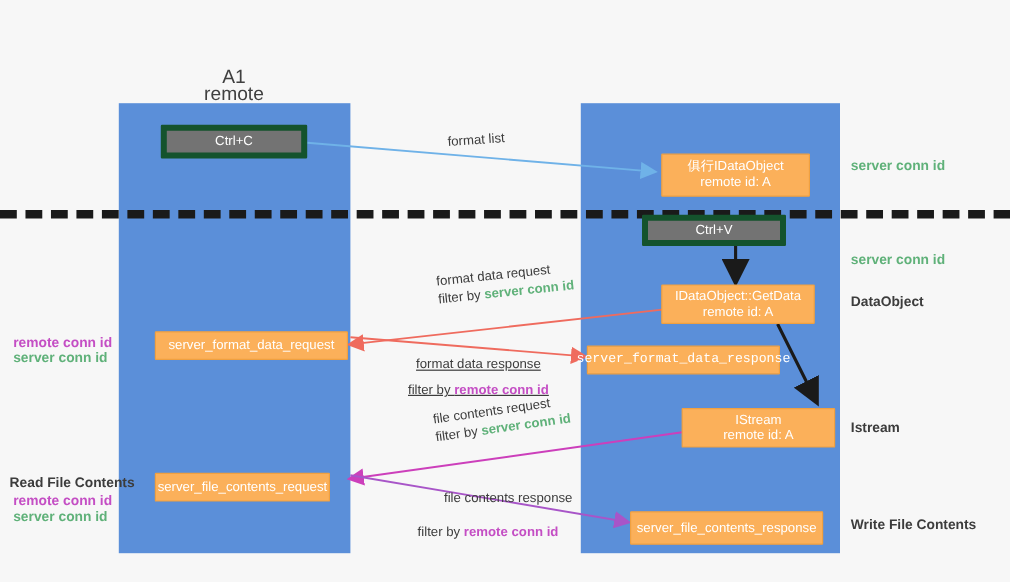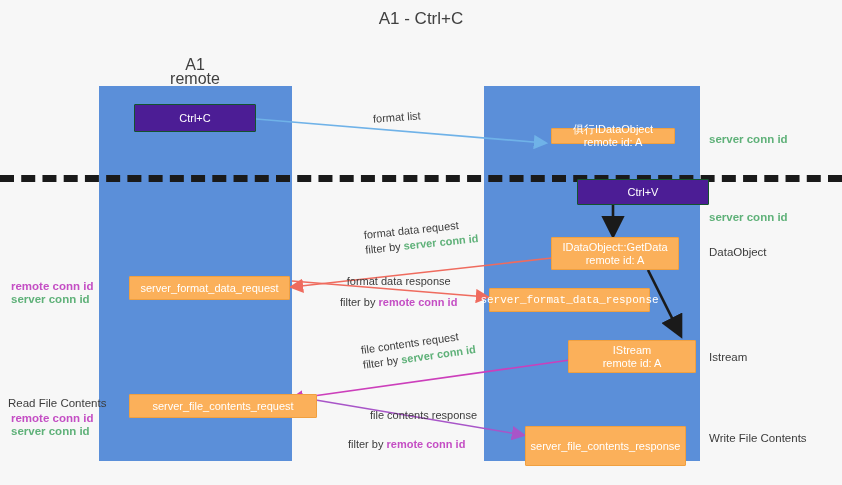--- a/index.html
+++ b/index.html
@@ -28,53 +28,52 @@
   .lane{position:absolute;background:#5b8fd9;}
 
   
   .box{
     position:absolute;box-sizing:border-box;
     display:flex;flex-direction:column;align-items:center;justify-content:center;
     color:#ffffff;font-size:11px;line-height:13px;text-align:center;
     border-radius:1px;
   }
   .box .l2{font-size:11px;}
-  .green{background:#4c1d95;border:1px solid #14532d;}
+  .green{background:#737373;border:5px solid #14532d;}
   .orange{background:#fbb champion;}
   .orange{background:#fbb05a;border:1px solid #f0a040;}
 
   
   .dashed{
     position:absolute;left:0;right:0;height:0;
     border-top:7px dashed #1a1a1a;
   }
 
   
   .ann{position:absolute;font-size:11.5px;line-height:14px;}
-  .ann.plain{color:#3c3c3c;}
+  .ann.plain{color:#3c3c3c;font-weight:bold;}
   .green-t{color:#5fb179;font-weight:bold;}
   .purple-t{color:#c44ec4;font-weight:bold;}
 
   
   .alabel{
     position:absolute;font-size:11px;line-height:15px;color:#3c3c3c;
     white-space:nowrap;
   }
   .alabel .hi-green{color:#5fb179;font-weight:bold;}
   .alabel .hi-purple{color:#c44ec4;font-weight:bold;}
 
   svg.arrows{position:absolute;left:0;top:0;width:842px;height:485px;overflow:visible;}
 </style>
 </head>
 <body>
 
 <div id="stage">
 
   <div class="title">
-    <div>A1 - Ctrl+C</div>
   </div>
 
   <div class="lane-head" style="left:125px;top:58px;width:140px;">
     <span class="l1">A1</span>
     <span class="l2">remote</span>
   </div>
 
   <div class="lane" style="left:99px;top:86px;width:193px;height:375px;"></div>
   <div class="lane" style="left:484px;top:86px;width:216px;height:375px;"></div>
 
@@ -111,26 +110,26 @@
 
     <line x1="292" y1="396" x2="523" y2="435" stroke="#a855c8" stroke-width="1.6" marker-end="url(#ah-purple)"></line>
   </svg>
 
   <div class="dashed" style="top:175px;"></div>
 
   <div class="box green" style="left:134px;top:104px;width:122px;height:28px;">
     <span>Ctrl+C</span>
   </div>
 
-  <div class="box orange" style="left:551px;top:128px;width:124px;height:16px;text-align:center;">
+  <div class="box orange" style="left:551px;top:128px;width:124px;height:36px;text-align:center;">
     <span>俱行IDataObject</span>
     <span class="l2">remote id: A</span>
   </div>
 
-  <div class="box green" style="left:577px;top:179px;width:132px;height:26px;">
+  <div class="box green" style="left:535px;top:179px;width:120px;height:26px;">
     <span>Ctrl+V</span>
   </div>
 
   <div class="box orange" style="left:551px;top:237px;width:128px;height:33px;">
     <span>IDataObject::GetData</span>
     <span class="l2">remote id: A</span>
   </div>
 
   <div class="box orange" style="left:568px;top:340px;width:128px;height:33px;">
     <span>IStream</span>
@@ -138,40 +137,40 @@
   </div>
 
   <div class="box orange" style="left:129px;top:276px;width:161px;height:24px;">
     <span>server_format_data_request</span>
   </div>
 
   <div class="box orange" style="left:489px;top:288px;width:161px;height:24px;font-family:Liberation Mono, monospace;">
     <span>server_format_data_response</span>
   </div>
 
-  <div class="box orange" style="left:129px;top:394px;width:188px;height:24px;">
+  <div class="box orange" style="left:129px;top:394px;width:146px;height:24px;">
     <span>server_file_contents_request</span>
   </div>
 
-  <div class="box orange" style="left:525px;top:426px;width:161px;height:40px;">
+  <div class="box orange" style="left:525px;top:426px;width:161px;height:28px;">
     <span>server_file_contents_response</span>
   </div>
 
   <div class="alabel" style="left:373px;top:110px;transform:rotate(-4deg);">
     <span>format list</span>
   </div>
 
   <div class="alabel" style="left:363px;top:228px;transform:rotate(-6deg);transform-origin:left top;">
     <div>format data request</div>
     <div>
       <span>filter by </span><span class="hi-green">server conn id</span>
     </div>
   </div>
 
-  <div class="alabel" style="left:340px;top:274px;">
+  <div class="alabel" style="left:340px;top:297px;text-decoration:underline;">
     <div style="text-align:center;">format data response</div>
     <div style="margin-top:6px;">
       <span>filter by </span><span class="hi-purple">remote conn id</span>
     </div>
   </div>
 
   <div class="alabel" style="left:360px;top:343px;transform:rotate(-8deg);transform-origin:left top;">
     <div>file contents request</div>
     <div>
       <span>filter by </span><span class="hi-green">server conn id</span>

